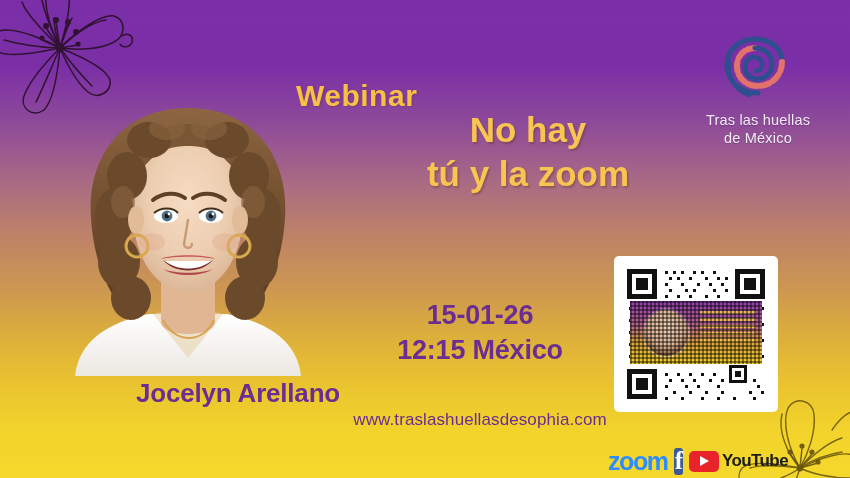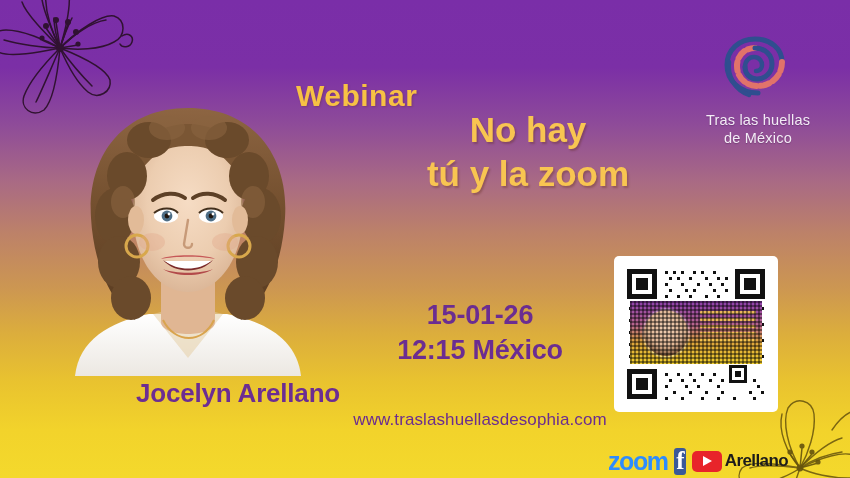--- a/index.html
+++ b/index.html
@@ -431,17 +431,17 @@
         <div class="qr-mesh"></div>
       </div>
     </div>
   </div>
 
   <div class="platforms">
     <div class="zoom-logo">zoom</div>
     <div class="fb-logo"></div>
     <div class="yt-group">
       <div class="yt-badge"></div>
-      <div class="yt-word">Arellano</div>
+      <div class="yt-word">YouTube</div>
     </div>
   </div>
 
 </div>
 
 </body></html>

